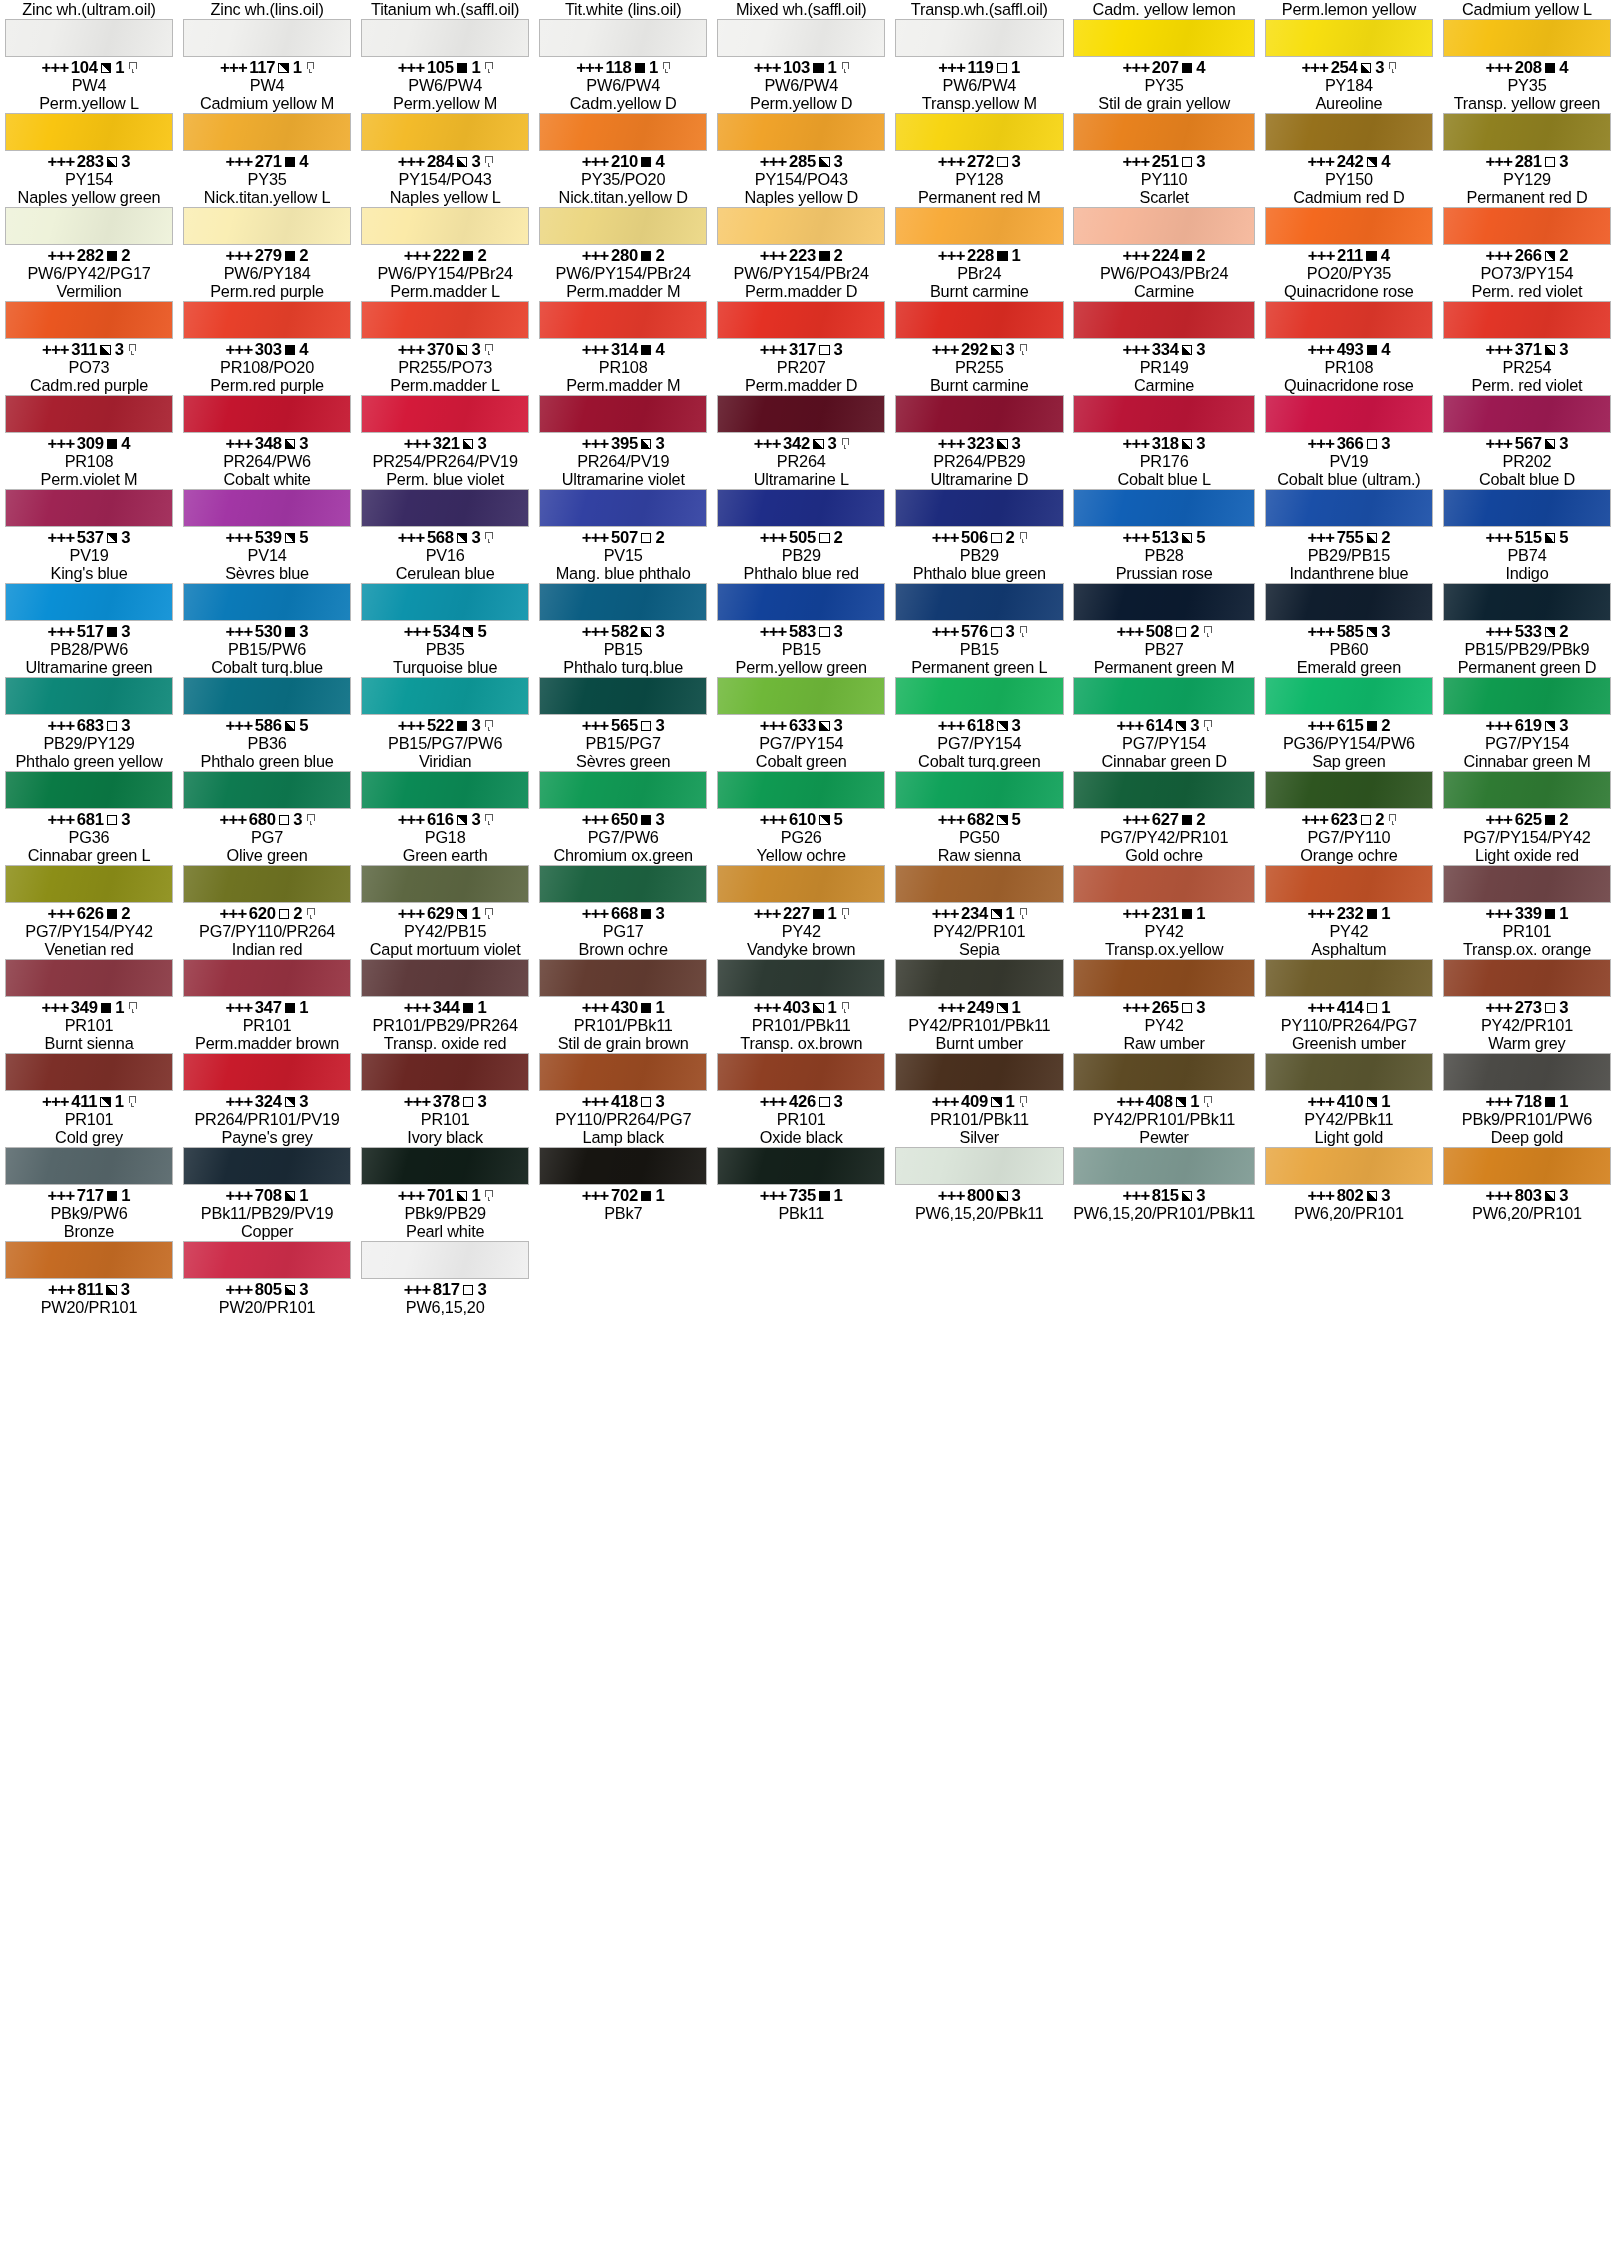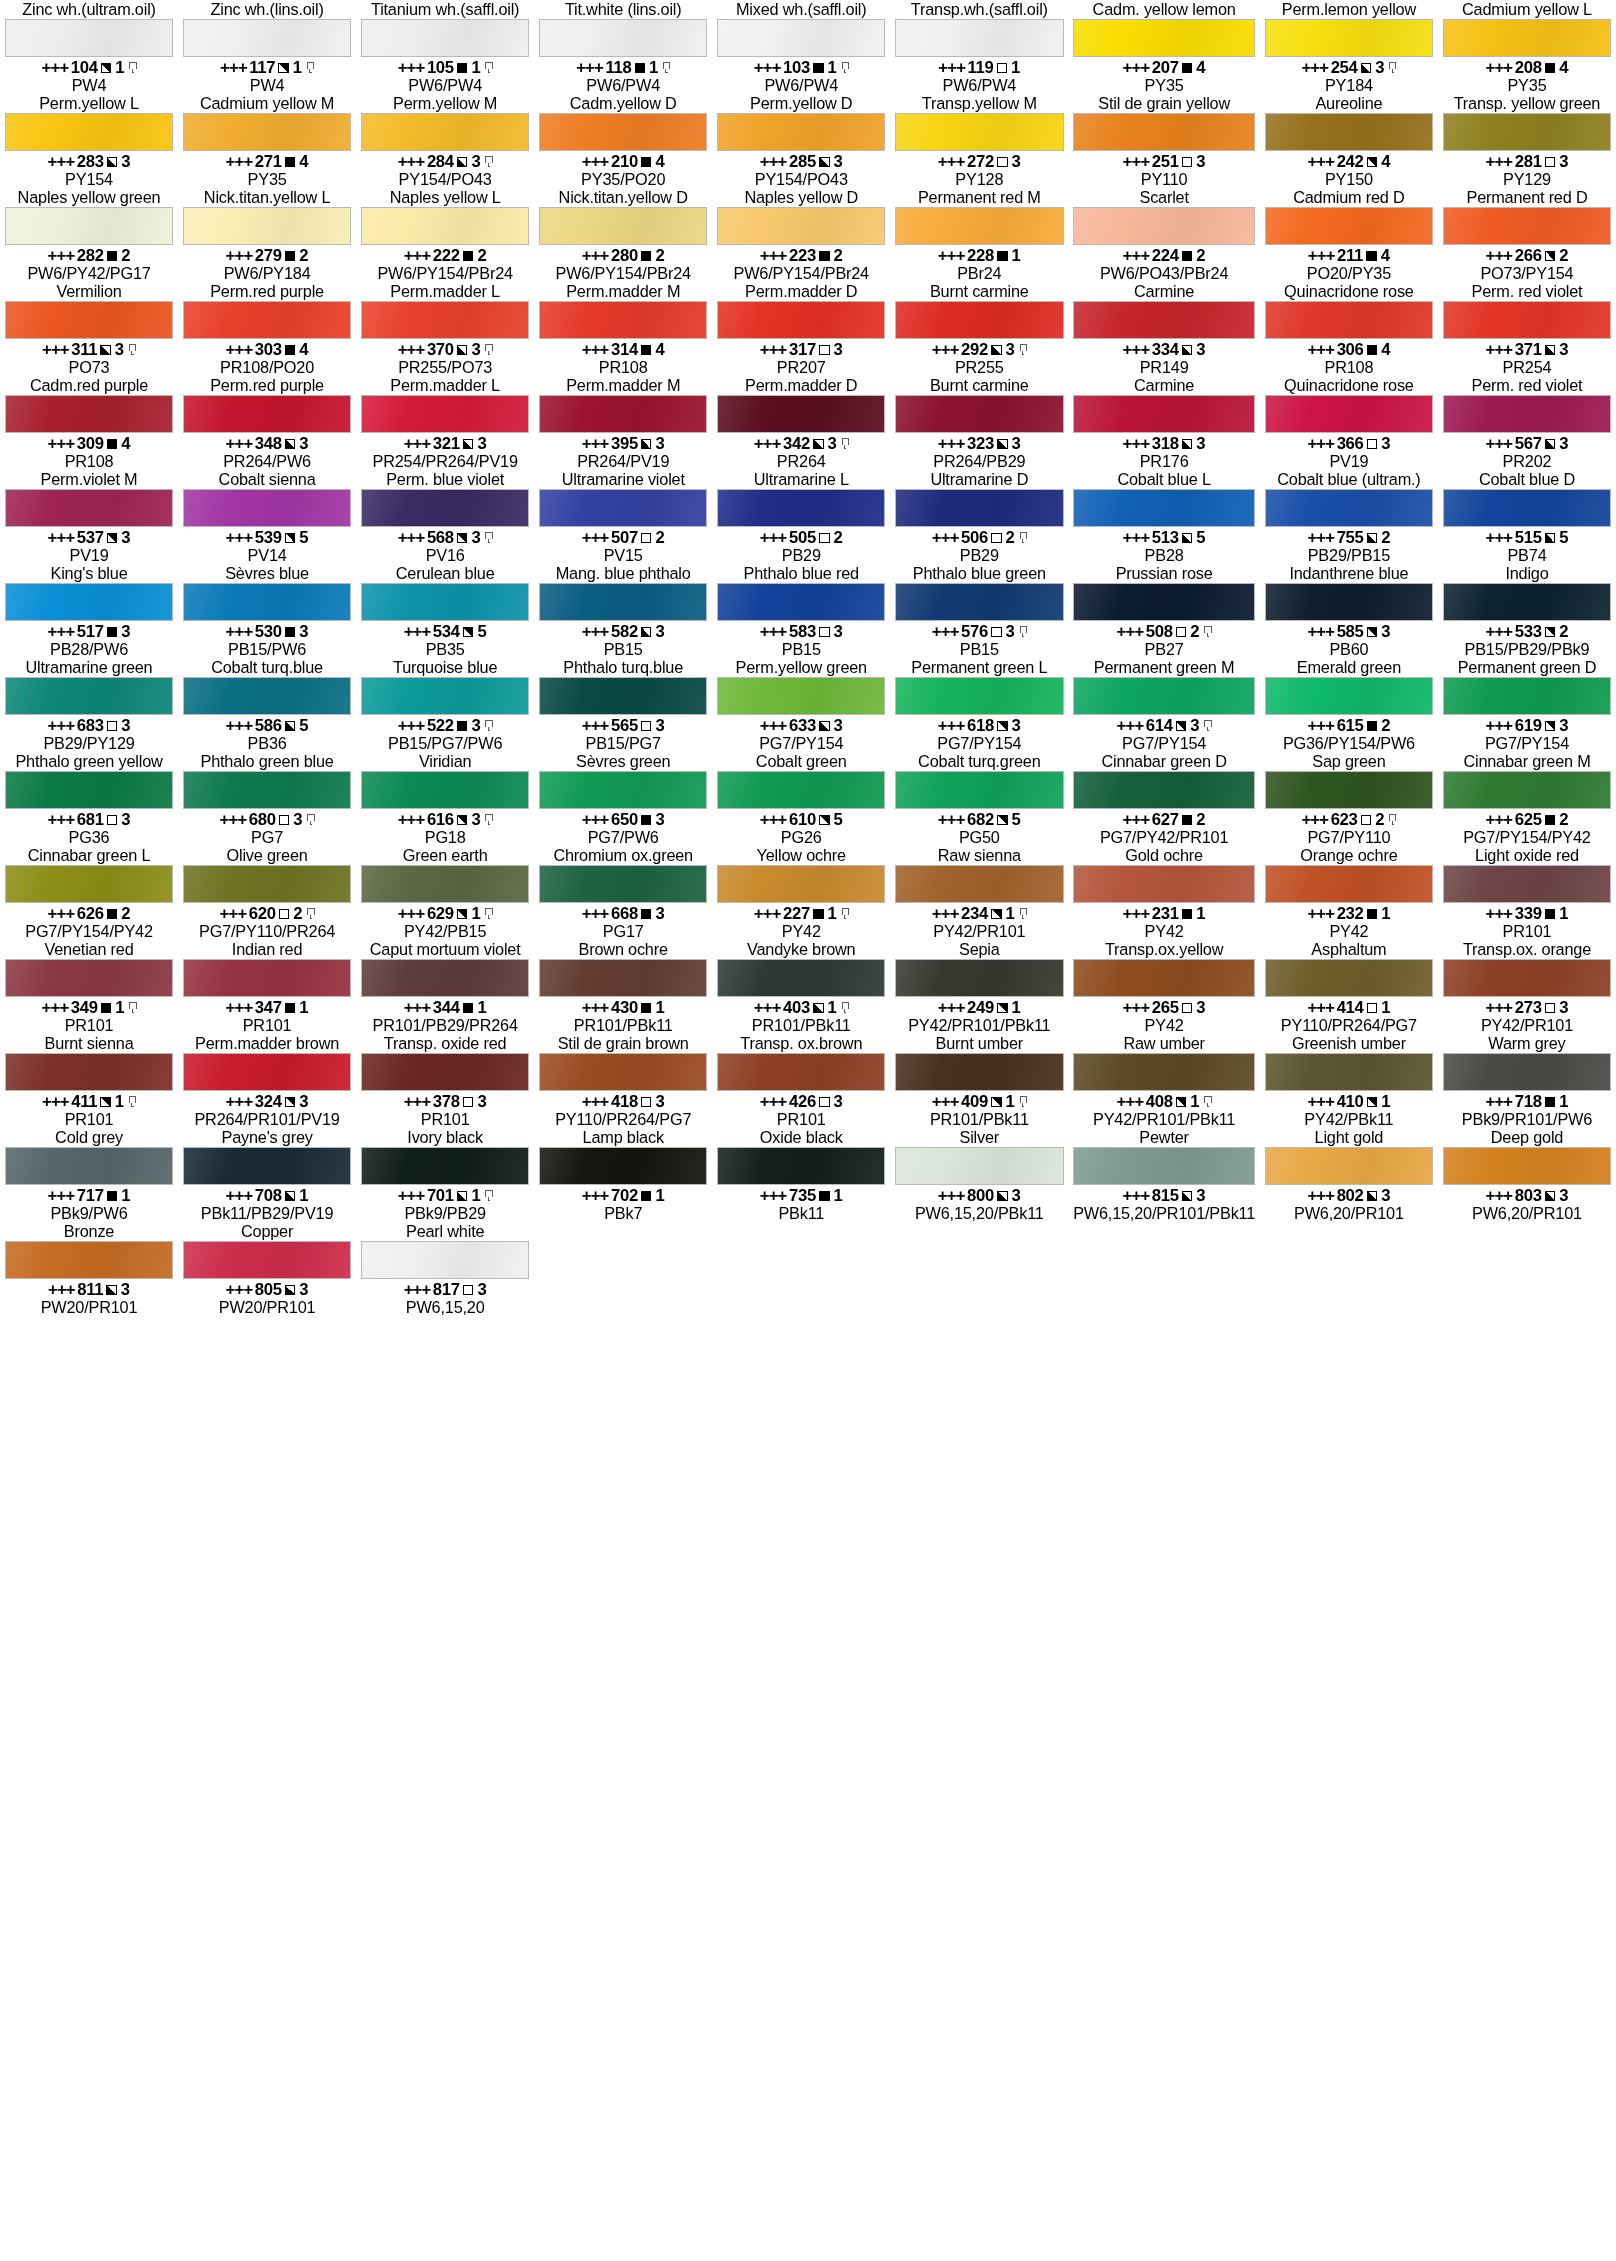--- a/index.html
+++ b/index.html
@@ -574,21 +574,21 @@
       </div>
       <div class="pigment">PR149</div>
     </div>
     <div class="cell">
       <div class="cell-name">Quinacridone rose</div>
       <div class="swatch" style="background: rgb(224, 55, 42);">
         <div class="tex"></div>
       </div>
       <div class="info">
         <span class="plus">+++</span>
-        <span class="num">306</span>
+        <span class="num">493</span>
         <span class="op opaque"></span>
         <span class="series">4</span>
       </div>
       <div class="pigment">PR108</div>
     </div>
     <div class="cell">
       <div class="cell-name">Perm. red violet</div>
       <div class="swatch" style="background: rgb(226, 53, 39);">
         <div class="tex"></div>
       </div>
@@ -725,21 +725,21 @@
       </div>
       <div class="info">
         <span class="plus">+++</span>
         <span class="num">537</span>
         <span class="op semi2"></span>
         <span class="series">3</span>
       </div>
       <div class="pigment">PV19</div>
     </div>
     <div class="cell">
-      <div class="cell-name">Cobalt sienna</div>
+      <div class="cell-name">Cobalt white</div>
       <div class="swatch" style="background: rgb(162, 54, 165);">
         <div class="tex"></div>
       </div>
       <div class="info">
         <span class="plus">+++</span>
         <span class="num">539</span>
         <span class="op semi2"></span>
         <span class="series">5</span>
       </div>
       <div class="pigment">PV14</div>

